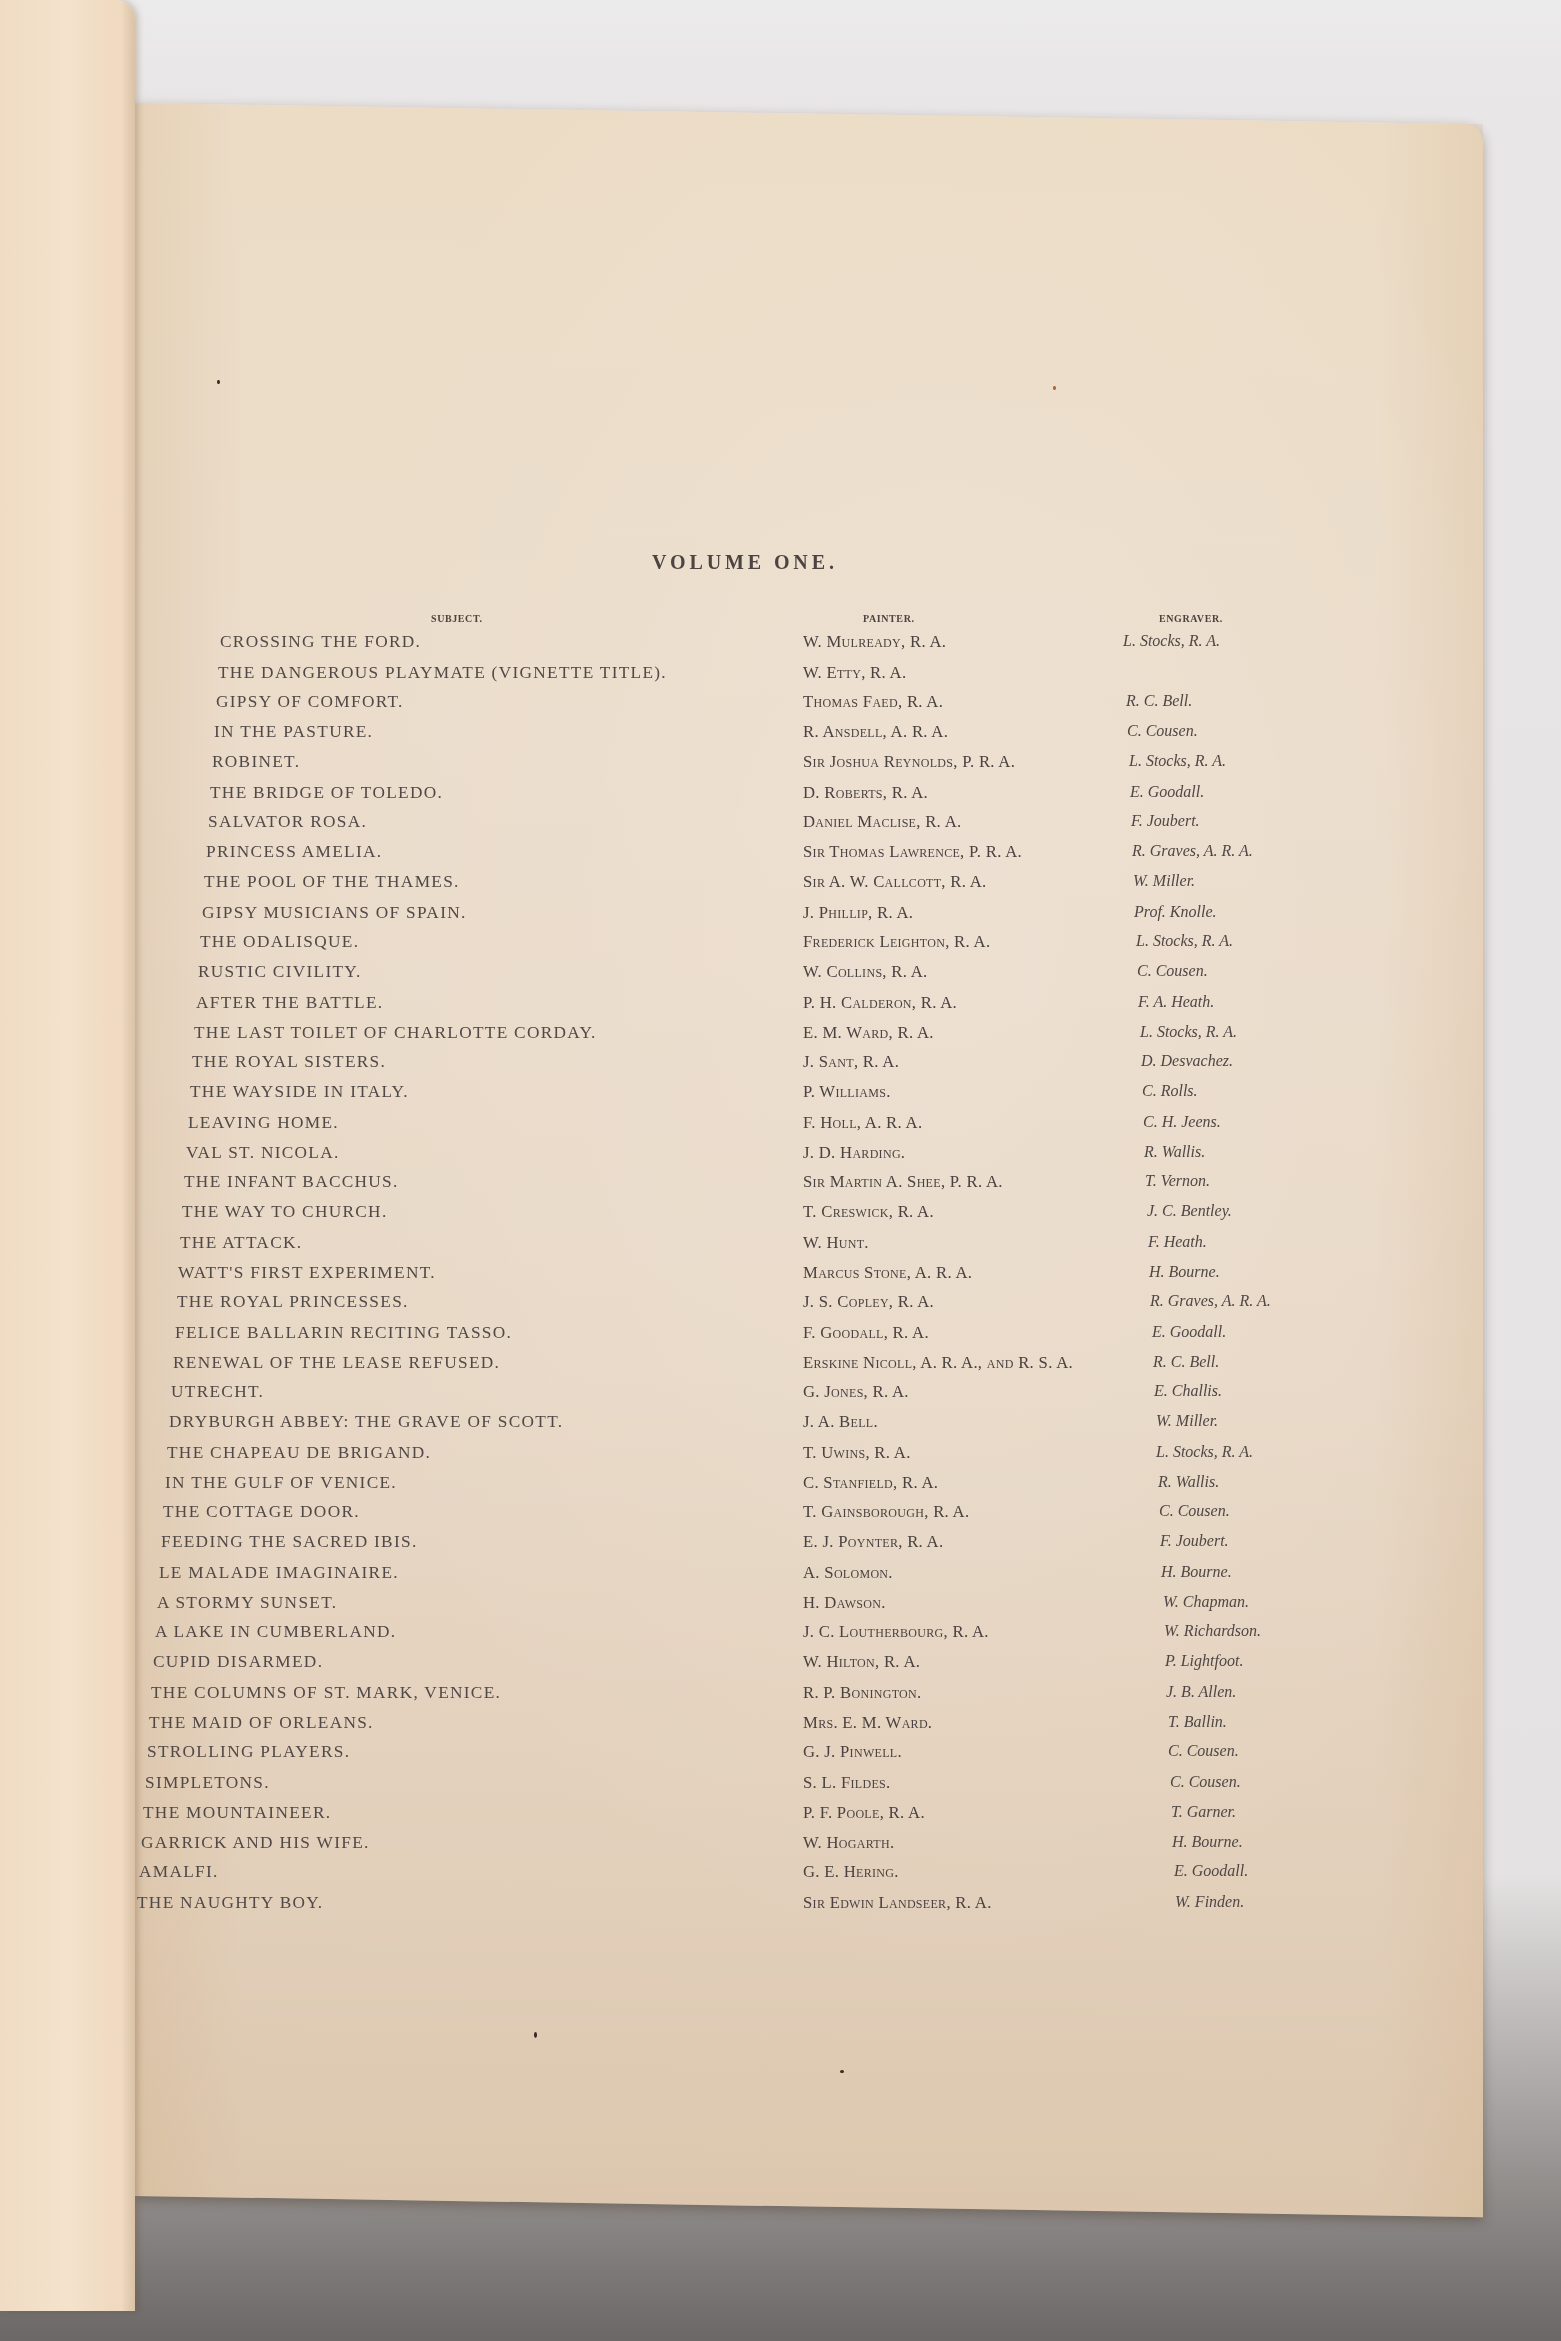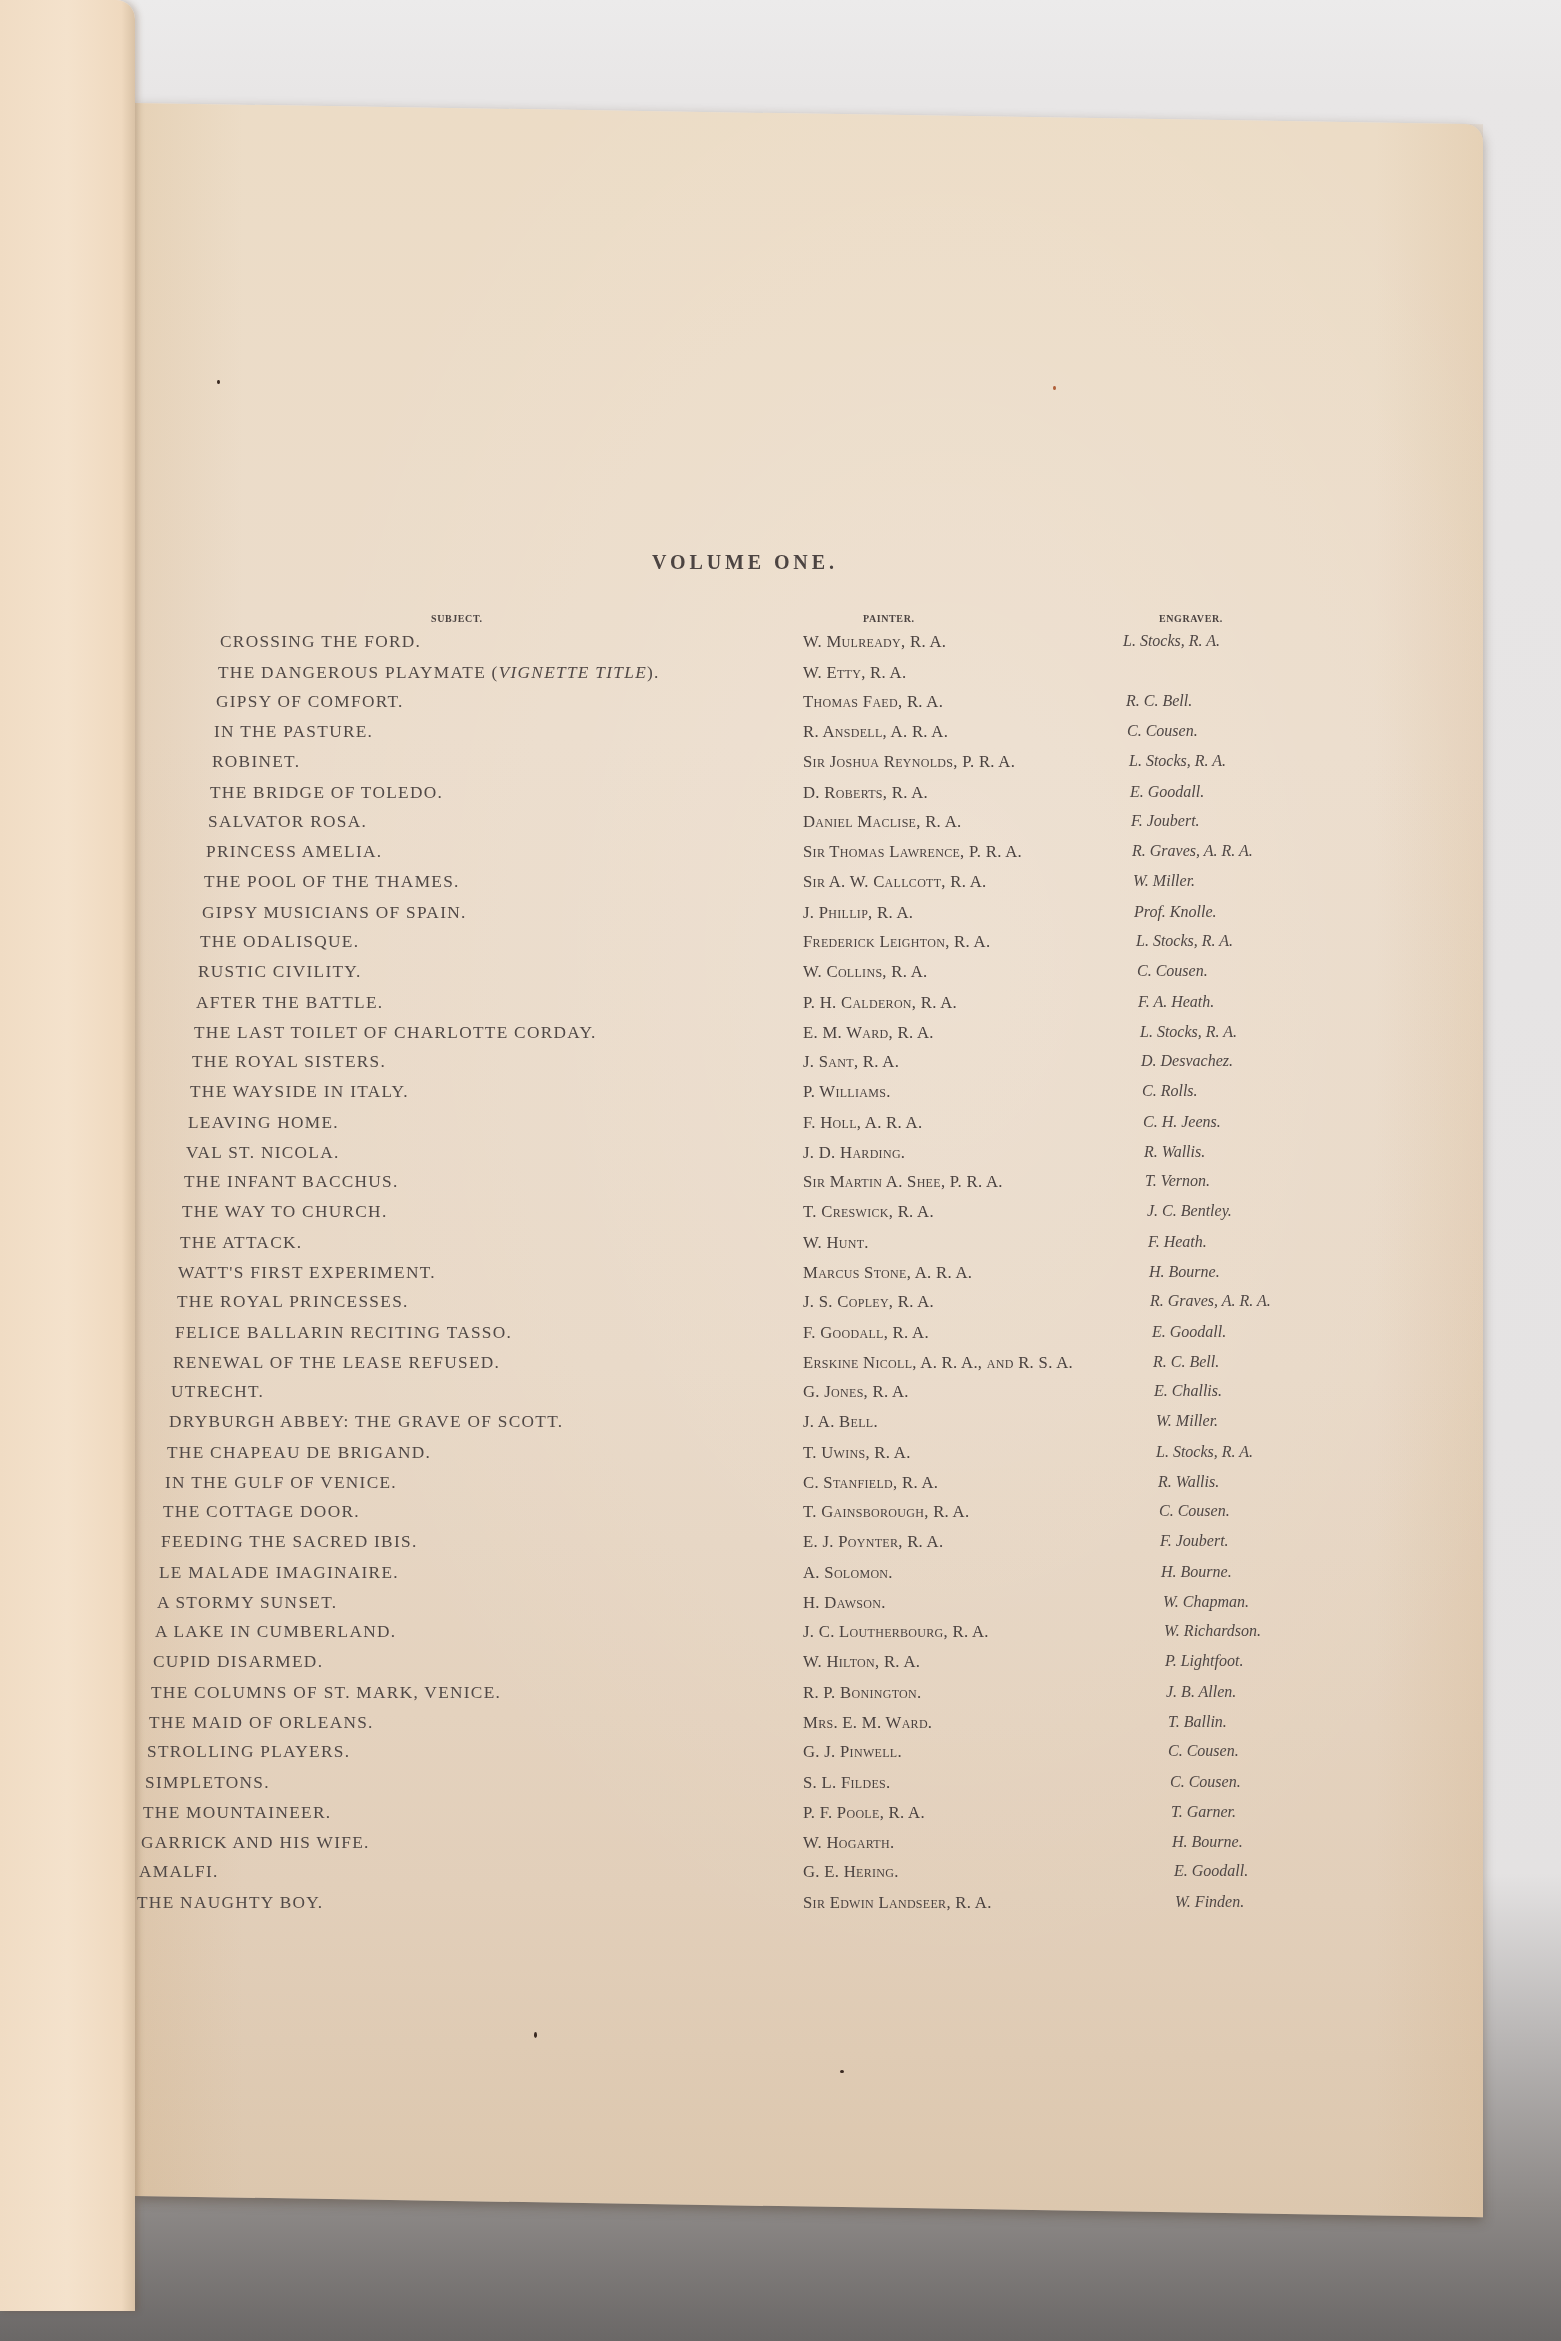--- a/index.html
+++ b/index.html
@@ -101,21 +101,21 @@
       color: #4a4240;
       font-variant: small-caps;
       letter-spacing: 0.3px;
     }
     .engraver {
       position: absolute;
       font-size: 16px;
       font-style: italic;
       color: #4f4745;
     }
-    .ital { font-style: italic; }
+    .ital { }
     .speck {
       position: absolute;
       background: #3a2a22;
       border-radius: 50%;
     }
   </style>
 </head>
 <body>
 
 <div class="prev-page"></div>

